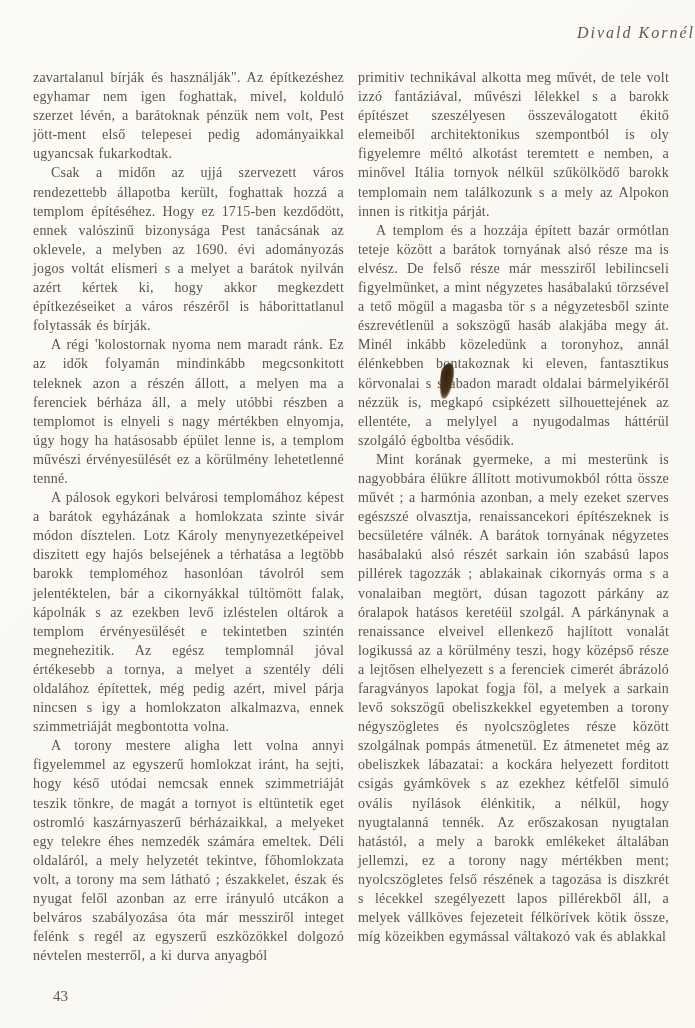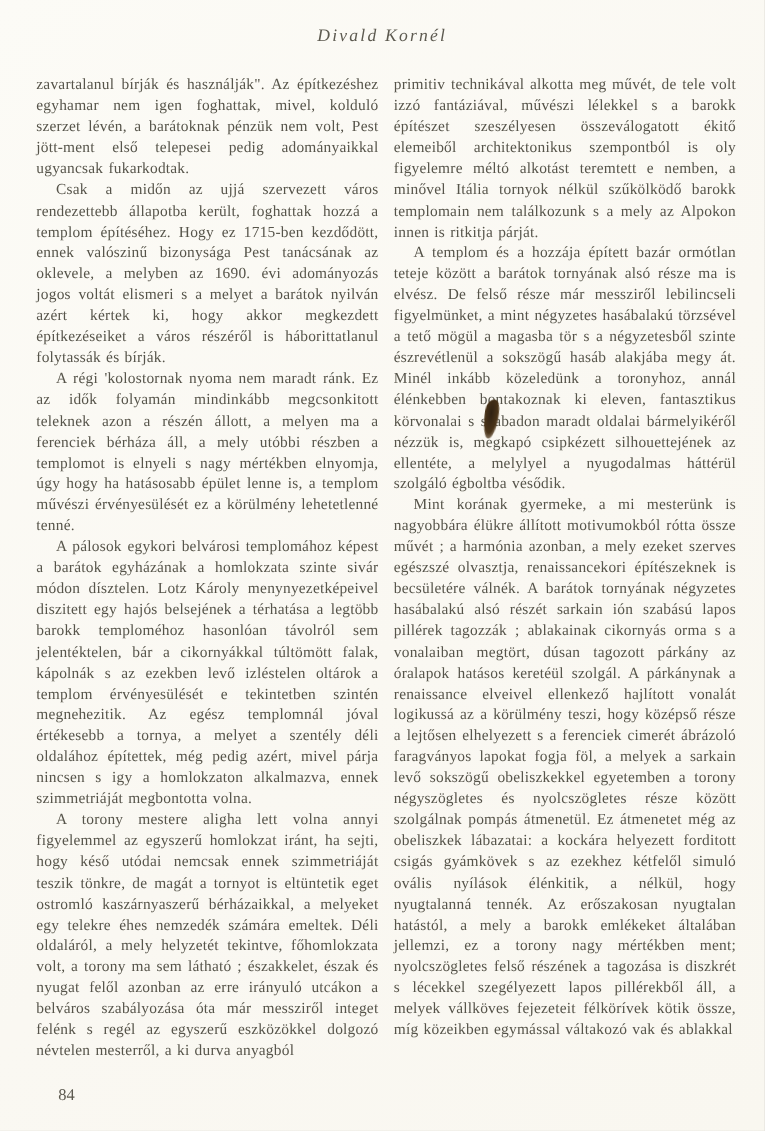--- a/index.html
+++ b/index.html
@@ -15,21 +15,21 @@
     background: linear-gradient(135deg, #fcfbf6 0%, #faf8f2 55%, #f9f7f0 100%);
     overflow: hidden;
     font-family: "Liberation Serif", "DejaVu Serif", serif;
     color: #56544a;
   }
   .running-head {
     position: absolute;
     top: 24px;
     left: 0;
     width: 100%;
-    text-align: center;
+    text-align: right;
     font-style: italic;
     font-size: 16px;
     letter-spacing: 2px;
     color: #5d5a50;
   }
   .columns {
     position: absolute;
     top: 68px;
     left: 33px;
     width: 637px;
@@ -89,17 +89,17 @@
     </div>
 
     <div class="column" lang="hu">
       <p class="noindent">primitiv technikával alkotta meg művét, de tele volt izzó fantáziával, művészi lélekkel s a barokk építészet szeszélyesen összeválogatott ékitő elemeiből architektonikus szempontból is oly figyelemre méltó alkotást teremtett e nemben, a minővel Itália tornyok nélkül szűkölködő barokk templomain nem találkozunk s a mely az Alpokon innen is ritkitja párját.</p>
       <p>A templom és a hozzája épített bazár ormótlan teteje között a barátok tornyának alsó része ma is elvész. De felső része már messziről lebilincseli figyelmünket, a mint négyzetes hasábalakú törzsével a tető mögül a magasba tör s a négyzetesből szinte észrevétlenül a sokszögű hasáb alakjába megy át. Minél inkább közeledünk a toronyhoz, annál élénkebben bontakoznak ki eleven, fantasztikus körvonalai s szabadon maradt oldalai bármelyikéről nézzük is, megkapó csipkézett silhouettejének az ellentéte, a melylyel a nyugodalmas háttérül szolgáló égboltba vésődik.</p>
       <p>Mint korának gyermeke, a mi mesterünk is nagyobbára élükre állított motivumokból rótta össze művét ; a harmónia azonban, a mely ezeket szerves egészszé olvasztja, renaissancekori építészeknek is becsületére válnék. A barátok tornyának négyzetes hasábalakú alsó részét sarkain ión szabású lapos pillérek tagozzák ; ablakainak cikornyás orma s a vonalaiban megtört, dúsan tagozott párkány az óralapok hatásos keretéül szolgál. A párkánynak a renaissance elveivel ellenkező hajlított vonalát logikussá az a körülmény teszi, hogy középső része a lejtősen elhelyezett s a ferenciek cimerét ábrázoló faragványos lapokat fogja föl, a melyek a sarkain levő sokszögű obeliszkekkel egyetemben a torony négyszögletes és nyolcszögletes része között szolgálnak pompás átmenetül. Ez átmenetet még az obeliszkek lábazatai: a kockára helyezett forditott csigás gyámkövek s az ezekhez kétfelől simuló ovális nyílások élénkitik, a nélkül, hogy nyugtalanná tennék. Az erőszakosan nyugtalan hatástól, a mely a barokk emlékeket általában jellemzi, ez a torony nagy mértékben ment; nyolcszögletes felső részének a tagozása is diszkrét s lécekkel szegélyezett lapos pillérekből áll, a melyek vállköves fejezeteit félkörívek kötik össze, míg közeikben egymással váltakozó vak és ablakkal</p>
     </div>
 
   </div>
 
-  <div class="page-number">84</div>
+  <div class="page-number">43</div>
 
   <div class="ink-blot"></div>
 
 </div>
 
 </body></html>

